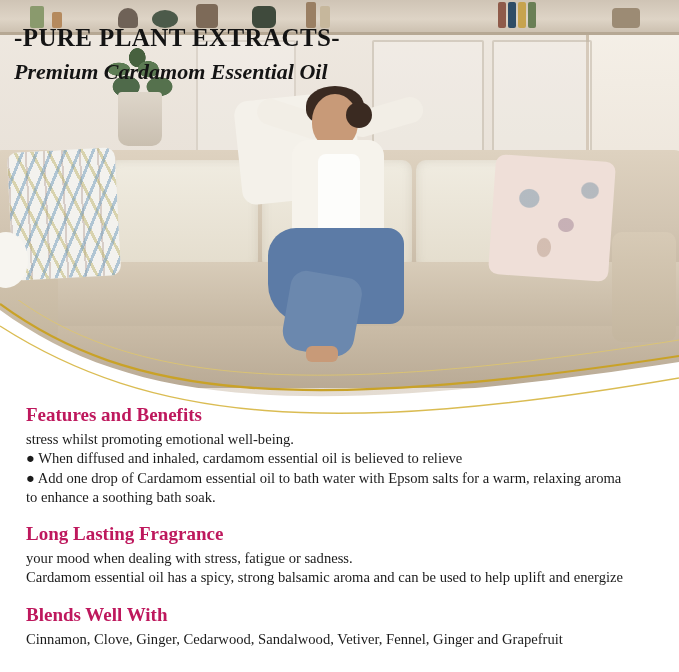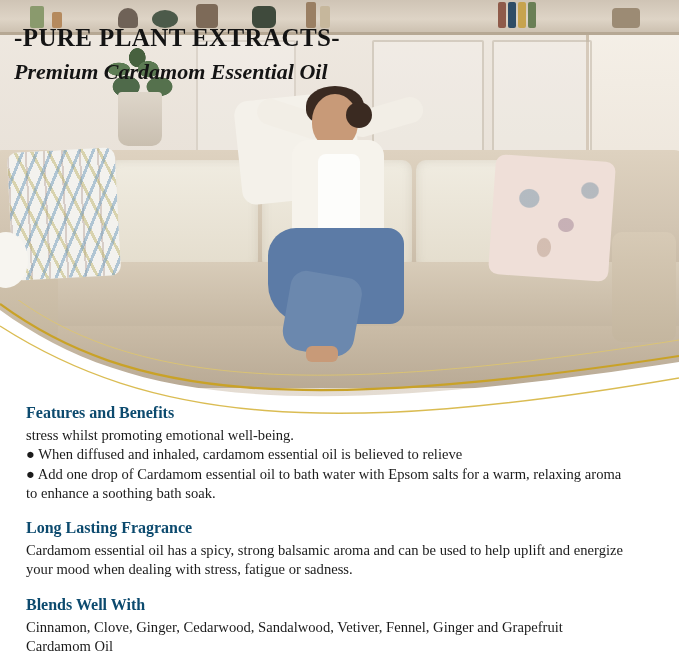--- a/index.html
+++ b/index.html
@@ -252,22 +252,22 @@
 
   
   .content {
     position: absolute;
     left: 26px; top: 404px;
     width: 636px;
   }
   .sec-head {
     font-family: "Liberation Serif", serif;
     font-weight: bold;
-    font-size: 16px;
-    color: #0c4a6e;
+    font-size: 19px;
+    color: #be185d;
     margin: 0 0 4px 0;
   }
   .sec-body {
     font-family: "Liberation Serif", serif;
     font-size: 14.6px;
     color: #1b1b1b;
     line-height: 1.32;
     margin: 0;
   }
   .bullet-line { display: block; }
@@ -359,22 +359,22 @@
         <span class="bullet-line">stress whilst promoting emotional well-being.</span>
         <span class="bullet-line">● When diffused and inhaled, cardamom essential oil is believed to relieve</span>
         <span class="bullet-line">● Add one drop of Cardamom essential oil to bath water with Epsom salts for a warm, relaxing aroma</span>
         <span class="bullet-line">to enhance a soothing bath soak.</span>
       </p>
     </div>
 
     <div class="section s2">
       <div class="sec-head">Long Lasting Fragrance</div>
       <p class="sec-body">
+        <span class="bullet-line">your mood when dealing with stress, fatigue or sadness.</span>
         <span class="bullet-line">Cardamom essential oil has a spicy, strong balsamic aroma and can be used to help uplift and energize</span>
-        <span class="bullet-line">your mood when dealing with stress, fatigue or sadness.</span>
       </p>
     </div>
 
     <div class="section s3">
       <div class="sec-head">Blends Well With</div>
       <p class="sec-body">
         <span class="bullet-line">Cinnamon, Clove, Ginger, Cedarwood, Sandalwood, Vetiver, Fennel, Ginger and Grapefruit</span>
         <span class="bullet-line">Cardamom Oil</span>
       </p>
     </div>

